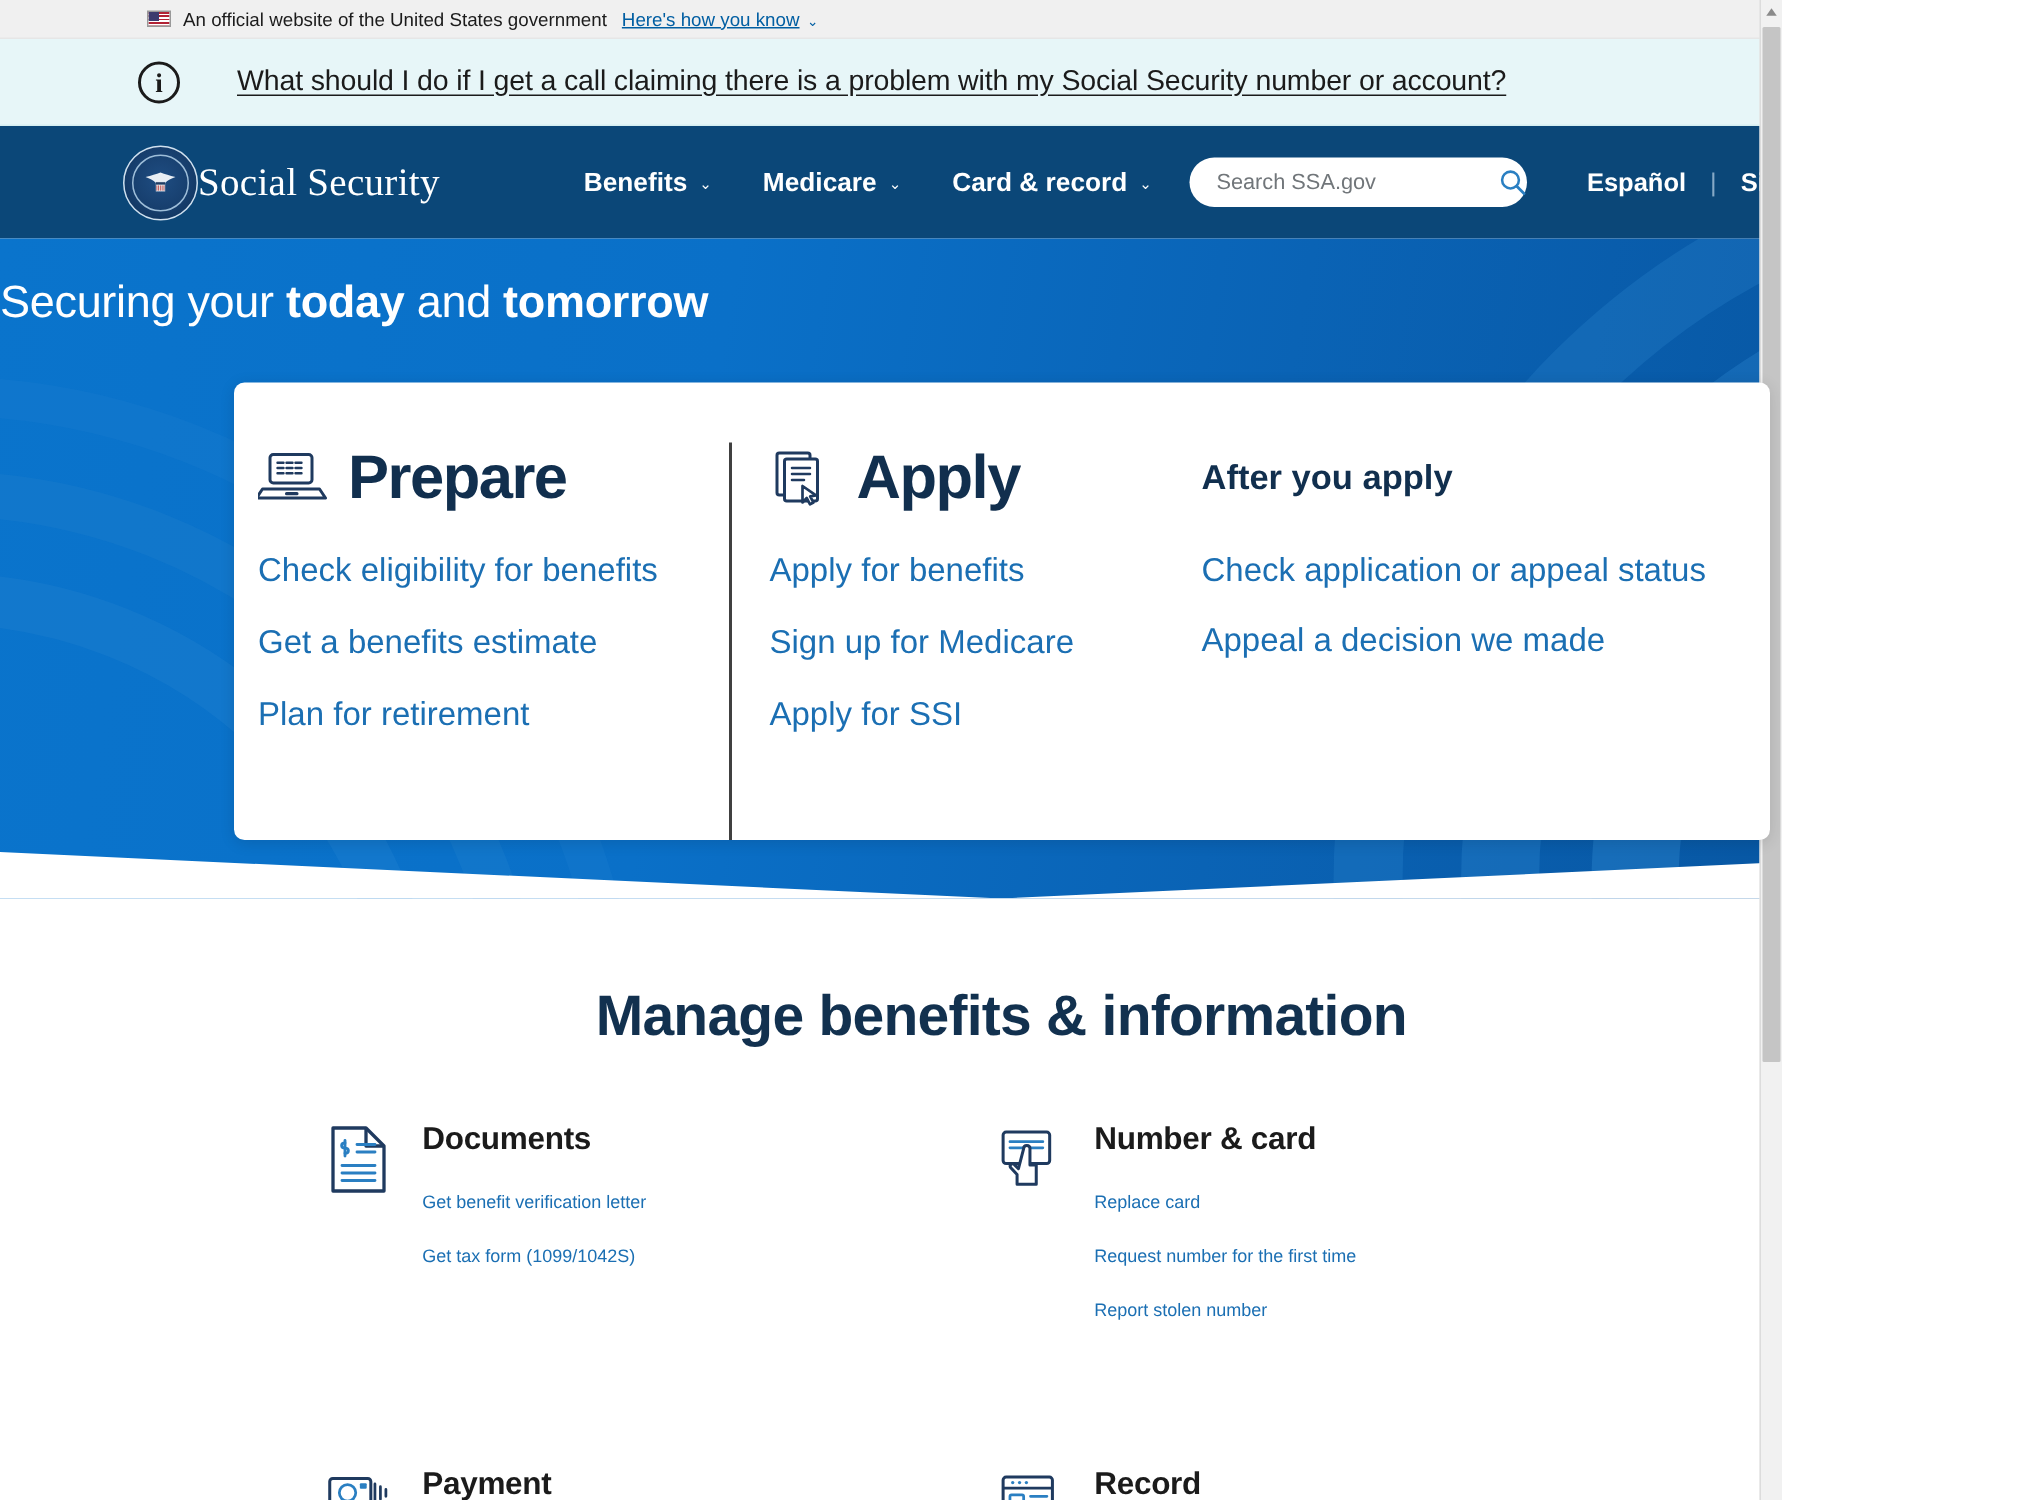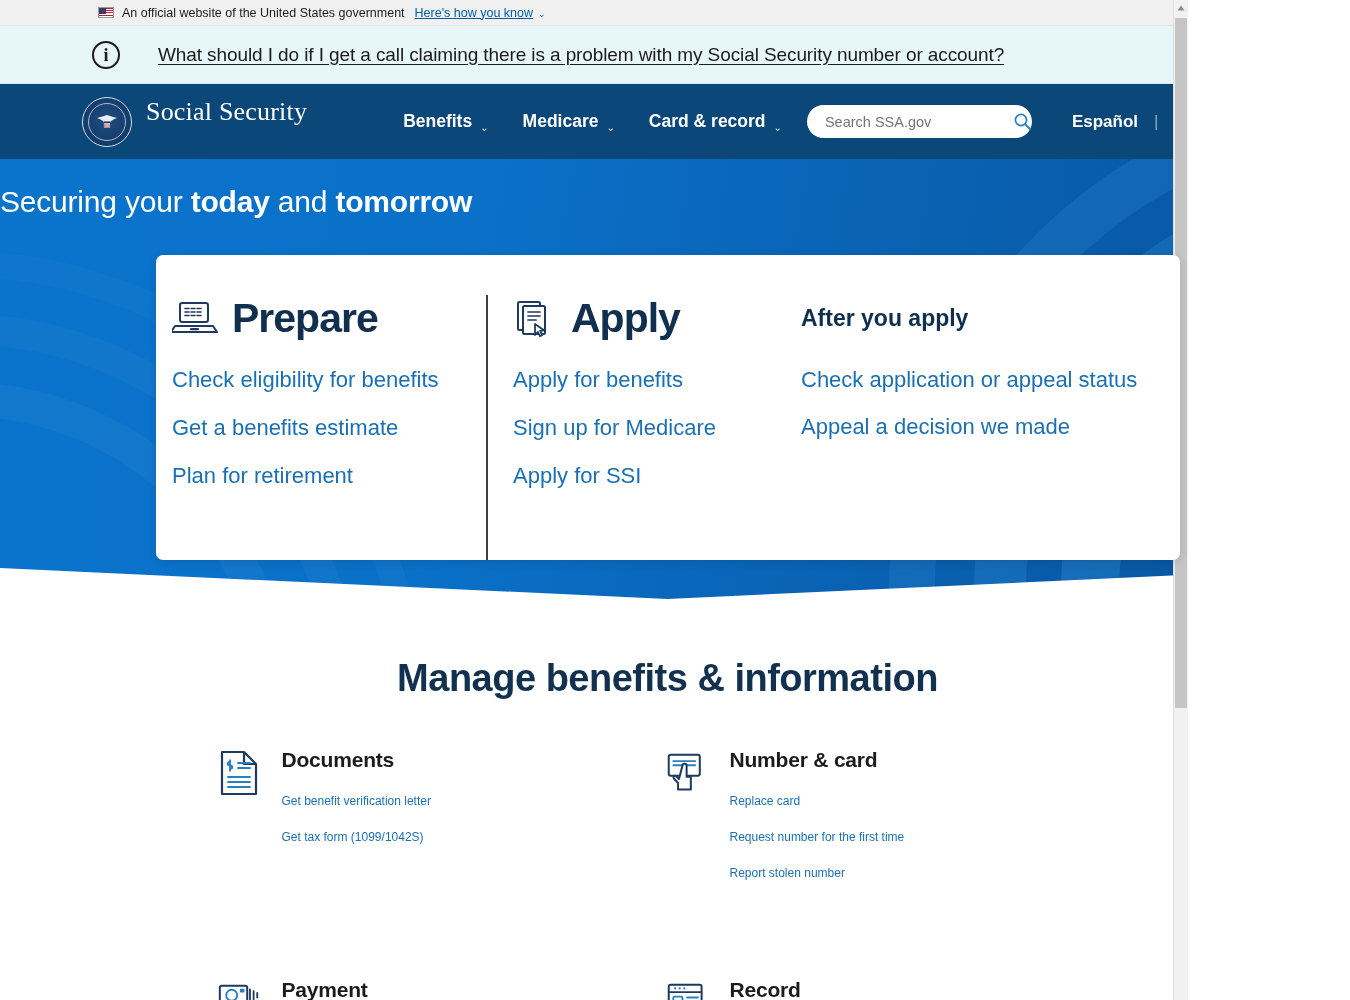--- a/index.html
+++ b/index.html
@@ -113,22 +113,22 @@
   .navbar {
     height: 75px;
     background: #0b4778;
     display: flex;
     align-items: center;
     padding: 0 0 0 82px;
     position: relative;
   }
   .brand {
     display: flex;
-    align-items: flex-start;
-    gap: 14px;
+    align-items: center;
+    gap: 0;
     text-decoration: none;
     cursor: pointer;
   }
   .seal {
     width: 50px; height: 50px;
     border-radius: 50%;
     background: radial-gradient(circle at 50% 45%, #1f4d82 0%, #173f6e 55%, #0d2f56 100%);
     border: 1.5px solid #cfe0ef;
     position: relative;
     flex: 0 0 auto;
@@ -159,21 +159,21 @@
     align-items: center;
     gap: 34px;
     margin-left: 96px;
   }
   .nav-item {
     color: #ffffff;
     font-size: 17.5px;
     font-weight: bold;
     cursor: pointer;
     display: flex;
-    align-items: flex-end;
+    align-items: center;
     gap: 8px;
     white-space: nowrap;
   }
   .nav-item .caret {
     font-size: 10px;
     font-weight: normal;
     position: relative;
     top: 1px;
   }
   .search-wrap {

